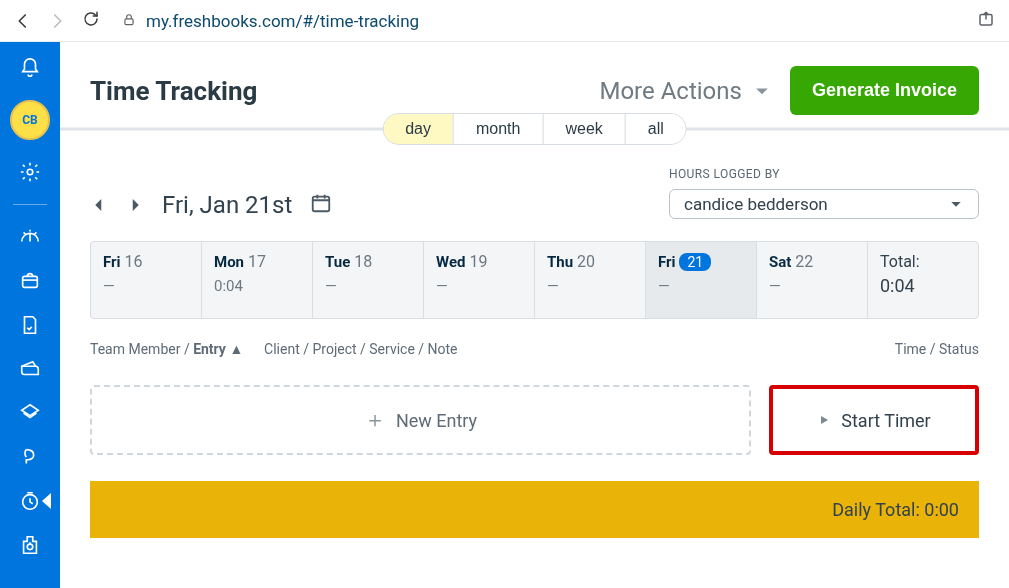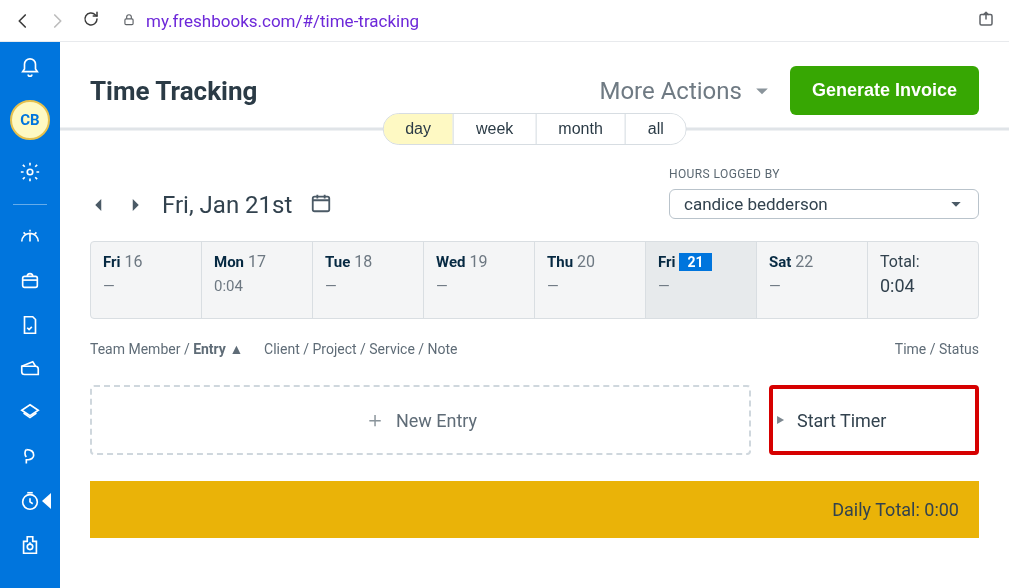--- a/index.html
+++ b/index.html
@@ -25,43 +25,43 @@
     .nav-arrows { display: flex; align-items: center; gap: 16px; margin-left:6px;}
     .nav-arrow { width: 18px; height: 18px; display: flex; align-items: center; justify-content: center; }
     .nav-arrow svg{ width:18px; height:18px; }
     .refresh svg{ width:18px;height:18px; }
     .addr {
       flex: 1;
       display: flex;
       align-items: center;
       gap: 10px;
       padding-left: 10px;
-      color: #6d28d9;
+      color: #0c4a6e;
       font-size: 17px;
     }
     .addr .lock svg{width:14px;height:14px;}
     .share svg{ width:18px;height:18px; }
 
     
     .app { display: flex; height: calc(588px - 42px); }
     .sidebar {
       width: 60px;
       background: #0075dd;
       display: flex;
       flex-direction: column;
       align-items: center;
       padding-top: 14px;
       gap: 20px;
       position: relative;
     }
     .sidebar .avatar {
       width: 40px; height: 40px; border-radius: 50%;
-      background: #fef9c3; border: 2px solid #e6c14d;
+      background: #fde047; border: 2px solid #e6c14d;
       display:flex;align-items:center;justify-content:center;
-      color:#0075dd;font-weight:700;font-size:15px;
+      color:#0075dd;font-weight:700;font-size:12px;
     }
     .sidebar .icon { width: 24px; height: 24px; color:#fff; display:flex;align-items:center;justify-content:center; position:relative;}
     .sidebar .icon svg { width:22px; height:22px; stroke:#fff; fill:none; stroke-width:1.8; }
     .sidebar .divider{ width:34px; height:1px; background:rgba(255,255,255,.4); }
     .sidebar .active-caret{
       position:absolute; right:-9px; top:50%; transform:translateY(-50%);
       width:0;height:0;border-top:8px solid transparent;border-bottom:8px solid transparent;border-right:9px solid #fff;
     }
 
     .main{ flex:1; overflow:auto; }
@@ -119,42 +119,42 @@
       display:flex;
     }
     .day{
       flex:1; padding:10px 12px 14px 12px; border-right:1px solid #d9dee2; min-height:76px;
     }
     .day:last-child{border-right:none;}
     .day .dname{font-weight:700; font-size:15px;}
     .day .dnum{font-weight:400; color:#6d7882;}
     .day .dval{margin-top:6px; color:#6d7882; font-size:15px;}
     .day.active{background:#e7eaec;}
-    .pill{display:inline-block;background:#0075dd;color:#fff;border-radius:0;padding:1px 8px;font-size:14px;font-weight:700;}
+    .pill{display:inline-block;background:#0075dd;color:#fff;border-radius:8px;padding:1px 8px;font-size:14px;font-weight:400;}
     .total{flex:0 0 110px;padding:10px 12px;}
     .total .t1{font-size:16px;color:#32424e;}
     .total .t2{font-size:18px;color:#32424e;margin-top:4px;}
 
     
     .thead{
       display:flex; justify-content:space-between; color:#5f6c77; font-size:14px;
       margin-top:22px;
     }
 
     
     .entry-row{display:flex; gap:18px; margin-top:28px;}
     .new-entry{
       flex:1; border:2px dashed #cfd7dd; border-radius:4px;
       display:flex;align-items:center;justify-content:center; gap:10px;
       padding:18px 0; color:#5f6c77; font-size:18px;
     }
     .plus{font-size:22px;color:#8a949b;font-weight:300;}
     .start-timer{
       width:210px; border:4px solid #d60000; border-radius:4px;
-      display:flex;align-items:center;gap:10px;
+      display:flex;align-items:center;justify-content:center; gap:10px;
       font-size:18px; color:#32424e;
     }
     .start-timer svg{width:14px;height:14px;fill:#7c8790;}
 
     
     .footer{
       margin-top:26px; background:#eab308; padding:18px 20px;
       text-align:right; font-size:18px; color:#32424e;
     }
   </style>
@@ -282,22 +282,22 @@
             </svg>
         </div>
         <button class="gen-btn">Generate Invoice</button>
       </div>
     </div>
 
     <div class="seg-wrap">
       <div class="seg-line"></div>
       <div class="seg">
         <button class="selected">day</button>
+        <button>month</button>
         <button>week</button>
-        <button>month</button>
         <button>all</button>
       </div>
     </div>
 
     <div class="content">
       <div class="row1">
         <div class="date-nav">
           <span class="chev"><svg viewBox="0 0 24 24">
                 <path d="M15 4l-8 8 8 8z"></path>
               </svg></span>

